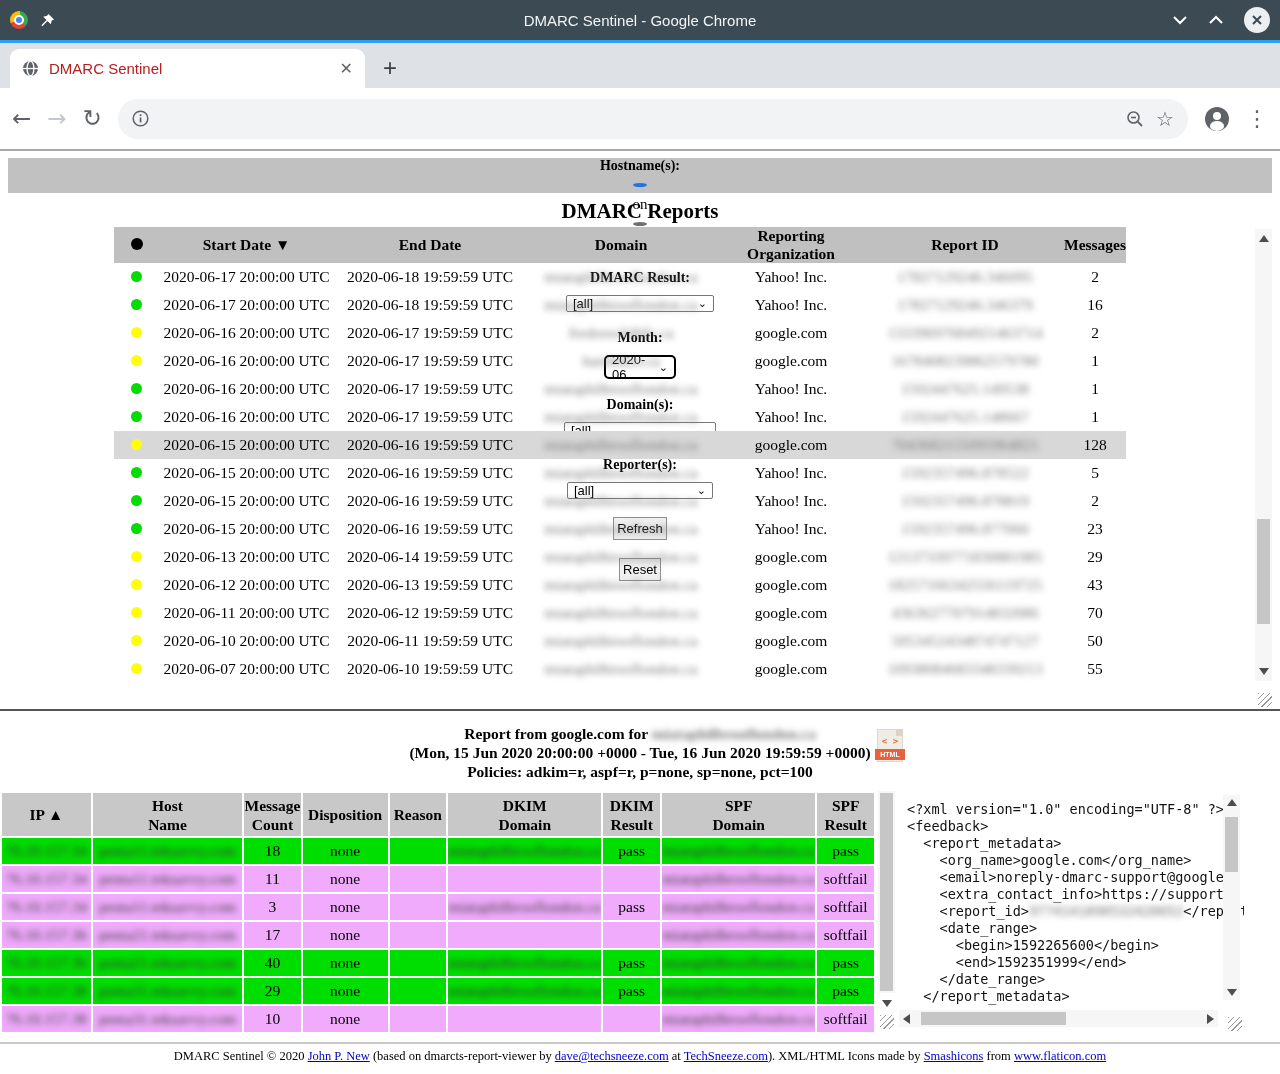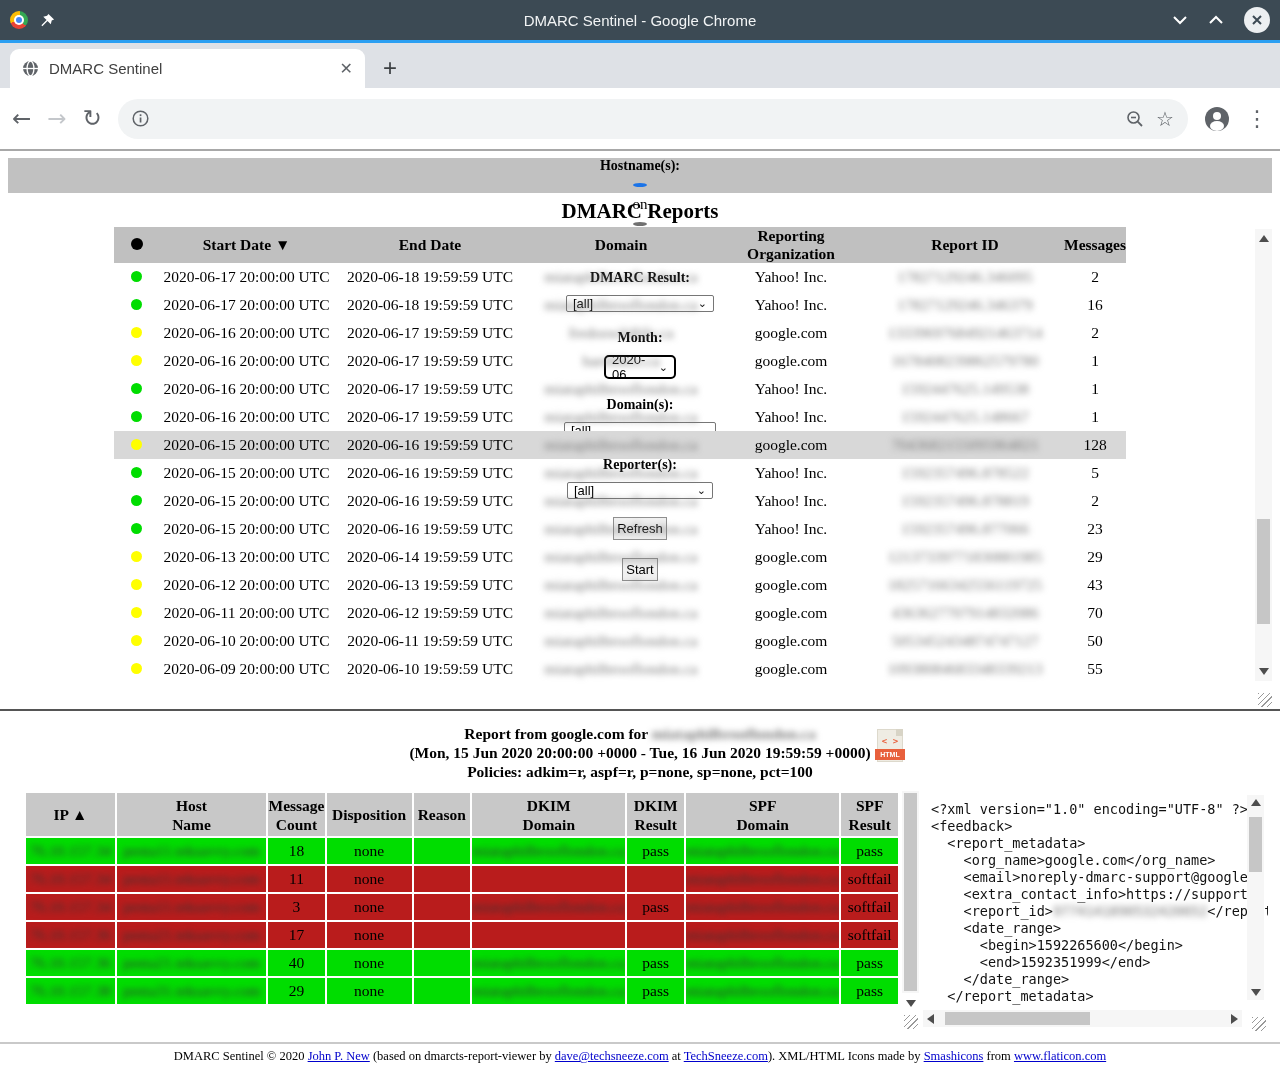--- a/index.html
+++ b/index.html
@@ -20,21 +20,21 @@
   .chrome-logo::after { content:""; position:absolute; inset:6px; border-radius:50%;
     background:#4285f4; }
   .win-controls { margin-left:auto; display:flex; align-items:center; gap:20px; z-index:2; }
   .win-close { width:26px; height:26px; border-radius:50%; background:#eceff1;
     display:flex; align-items:center; justify-content:center; }
   .accentline { height:3px; background:#2b9ff2; }
 
   .tabstrip { height:45px; background:#dee1e6; display:flex; align-items:flex-end; }
   .tab { width:355px; height:39px; background:#fff; border-radius:9px 9px 0 0;
     margin-left:10px; display:flex; align-items:center; padding:0 12px; gap:10px; }
-  .tab-label { font:15px "Liberation Sans", sans-serif; color:#404040; flex:1; }
+  .tab-label { font:15px "Liberation Sans", sans-serif; color:#b91c1c; flex:1; }
   .tab-close { color:#5f6368; font:16px "Liberation Sans", sans-serif; }
   .newtab-btn { color:#3c4043; font:24px "Liberation Sans", sans-serif; margin:0 0 6px 18px; }
 
   .toolbar { height:63px; background:#fff; border-bottom:2px solid #a8a8a8;
     display:flex; align-items:center; padding:0 12px; gap:16px; }
   .nav-ico { font:23px "DejaVu Sans", sans-serif; color:#5f6368; line-height:1; }
   .nav-ico.disabled { color:#c4c7cb; }
   .omnibox { flex:1; height:40px; background:#f1f3f4; border-radius:20px;
     display:flex; align-items:center; padding:0 14px; gap:12px; }
   .omnibox input { flex:1; border:none; background:transparent; outline:none;
@@ -100,29 +100,29 @@
     background:#efece3; box-shadow:0 0 0 1px #ddd9cc inset; }
   .html-icon .fold { position:absolute; right:0; top:0; width:7px; height:7px;
     background:#fff; border-left:7px solid #d8d4c6; border-bottom:7px solid #d8d4c6;
     width:0; height:0; }
   .html-icon .code { position:absolute; top:7px; left:0; right:0; text-align:center;
     color:#e8603c; font:bold 9px "DejaVu Sans Mono", monospace; }
   .html-icon .band { position:absolute; bottom:2px; left:-2px; right:-2px; height:11px;
     background:#e8603c; color:#fff; font:bold 7px "Liberation Sans", sans-serif;
     text-align:center; line-height:11px; }
 
-  .detail-area { display:flex; padding-left:24px; height:242px; position:relative; }
+  .detail-area { display:flex; padding-left:0; height:242px; position:relative; }
   .detail-panel { width:878px; overflow:hidden; position:relative; }
   #detail-table { border-collapse:separate; border-spacing:2px; font-size:15.5px;
     table-layout:fixed; width:876px; }
   #detail-table th { background:#c8c8c8; font-weight:bold; text-align:center;
     height:43px; line-height:19px; }
   #detail-table td { height:26px; text-align:center; overflow:hidden; white-space:nowrap; }
   #detail-table td.green { background:#00dd00; }
-  #detail-table td.yellow { background:#b91c1c; }
+  #detail-table td.yellow { background:#f0abfc; }
   #detail-table .d1{width:88px}.d2{width:148px}.d3{width:56px}.d4{width:84px}
   .d5{width:56px}.d6{width:152px}.d7{width:56px}.d8{width:152px}.d9{width:56px}
 
   .detail-sb { position:relative; width:17px; }
   .xml-panel { width:349px; position:relative; background:#fff; overflow:hidden; }
   .xml-pre { font:13.5px "DejaVu Sans Mono", monospace; line-height:17px;
     padding:10px 24px 0 12px; white-space:pre; color:#111; }
 </style>
 </head>
 <body>
@@ -216,21 +216,21 @@
   </span>
   <span class="filter-sep"></span>
   <span>Reporter(s):</span>
   <span class="fselect" style="width:146px">
     <span>[all]</span>
     <span class="chev">⌄</span>
   </span>
   <span class="filter-sep"></span>
   <button class="fbtn">Refresh</button>
   <span class="filter-sep"></span>
-  <button class="fbtn">Start</button>
+  <button class="fbtn">Reset</button>
 </div>
 
 <h1 class="page-title">DMARC Reports</h1>
 
 <div class="table-viewport">
   <table id="reports-table">
     <thead>
         <tr id="reports-head">
           <th class="c1"><span class="dot black"></span></th>
           <th class="c2">Start Date ▼</th>
@@ -363,21 +363,21 @@
           <td class="c1"><span class="dot yellow"></span></td>
           <td class="c2">2020-06-10 20:00:00 UTC</td>
           <td class="c3">2020-06-11 19:59:59 UTC</td>
           <td class="c4"><span class="redacted red-grey">miataphilbrooflondon.ca</span></td>
           <td class="c5">google.com</td>
           <td class="c6"><span class="redacted red-grey">5053452434874747127</span></td>
           <td class="c7">50</td>
         </tr>
         <tr>
           <td class="c1"><span class="dot yellow"></span></td>
-          <td class="c2">2020-06-09 20:00:00 UTC</td>
+          <td class="c2">2020-06-07 20:00:00 UTC</td>
           <td class="c3">2020-06-10 19:59:59 UTC</td>
           <td class="c4"><span class="redacted red-grey">miataphilbrooflondon.ca</span></td>
           <td class="c5">google.com</td>
           <td class="c6"><span class="redacted red-grey">10938084683348339213</span></td>
           <td class="c7">55</td>
         </tr>
       </tbody>
   </table>
   <div class="sb-v" style="right:8px; top:2px; height:452px;">
     <span class="arr up" style="top:6px;"></span>
@@ -476,20 +476,31 @@
             <td class="d1 green"><span class="redacted red-dark">76.10.157.38</span></td>
             <td class="d2 green"><span class="redacted red-dark">penta31.teksavvy.com</span></td>
             <td class="d3 green">29</td>
             <td class="d4 green">none</td>
             <td class="d5 green"></td>
             <td class="d6 green"><span class="redacted red-dark">miataphilbrooflondon.ca</span></td>
             <td class="d7 green">pass</td>
             <td class="d8 green"><span class="redacted red-dark">miataphilbrooflondon.ca</span></td>
             <td class="d9 green">pass</td>
           </tr>
+          <tr>
+            <td class="d1 yellow"><span class="redacted red-dark">76.10.157.38</span></td>
+            <td class="d2 yellow"><span class="redacted red-dark">penta31.teksavvy.com</span></td>
+            <td class="d3 yellow">10</td>
+            <td class="d4 yellow">none</td>
+            <td class="d5 yellow"></td>
+            <td class="d6 yellow"></td>
+            <td class="d7 yellow"></td>
+            <td class="d8 yellow"><span class="redacted red-dark">miataphilbrooflondon.ca</span></td>
+            <td class="d9 yellow">softfail</td>
+          </tr>
         </tbody>
     </table>
   </div>
   <div class="detail-sb">
     <div class="sb-v" style="top:0; bottom:40px; left:0;">
       <div class="sb-thumb-v" style="top:2px; bottom:2px;"></div>
     </div>
     <span class="arr down" style="bottom:26px;"></span>
     <div class="resize-grip" style="bottom:4px; left:2px;"></div>
   </div>

